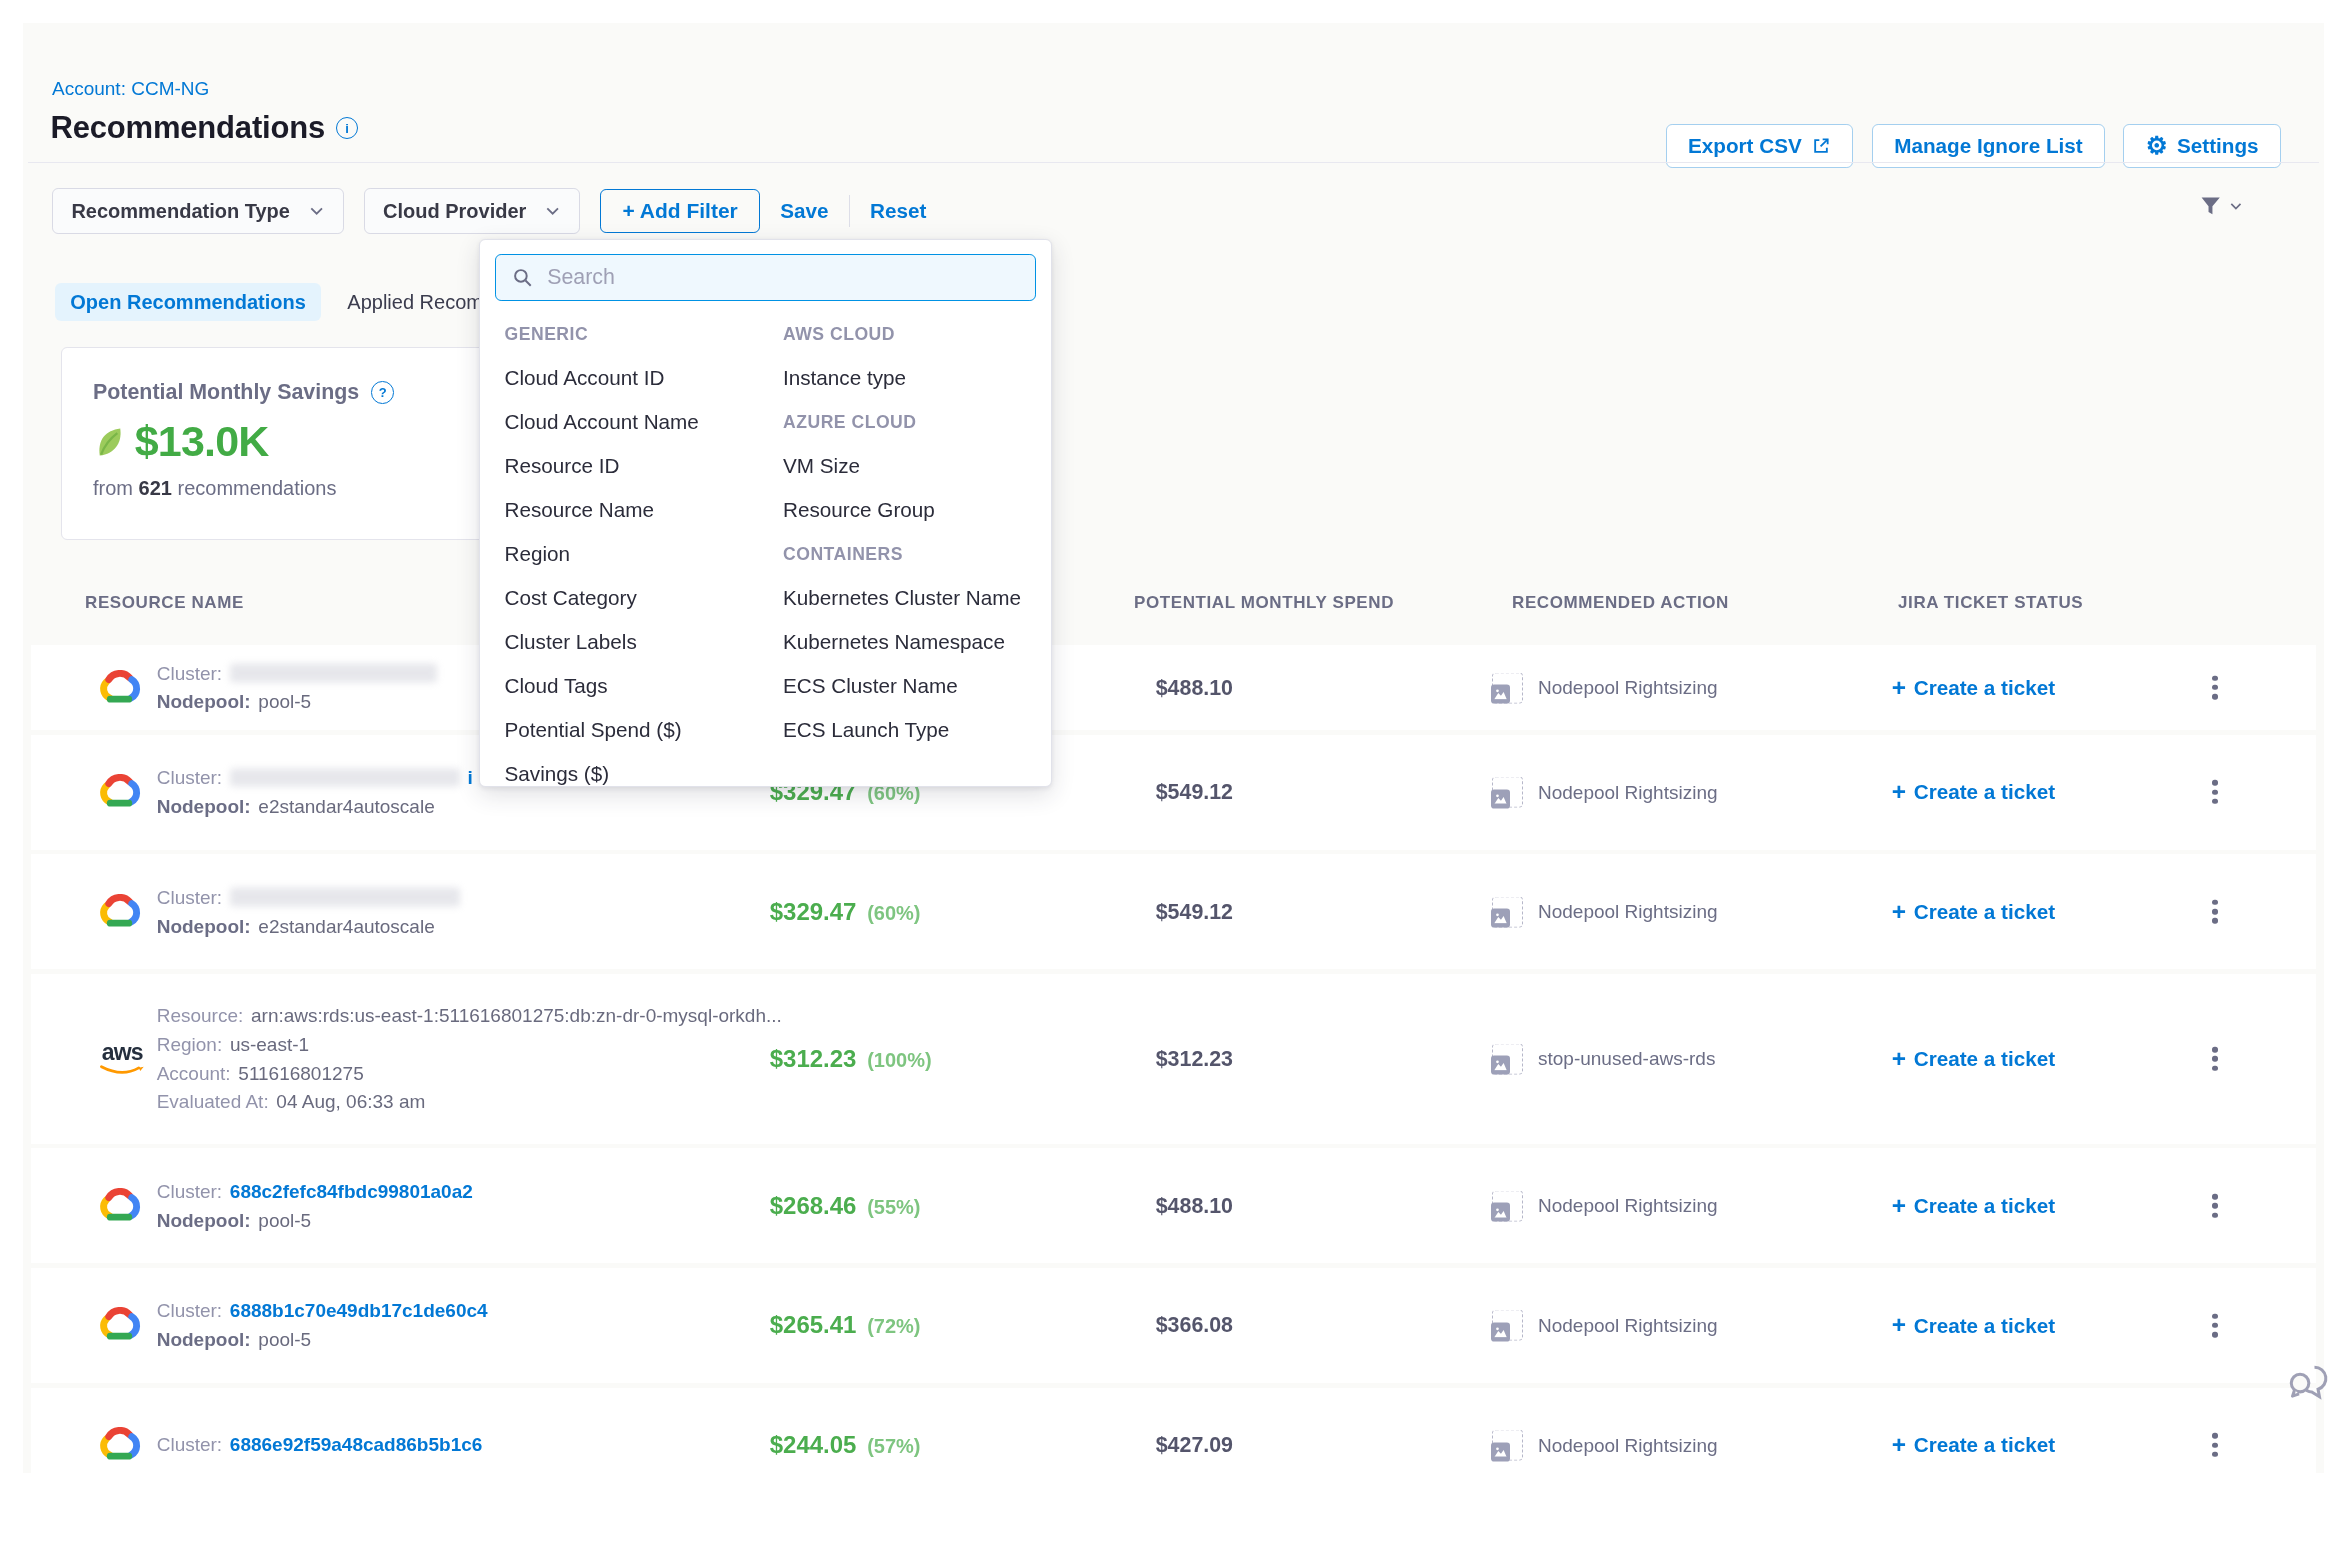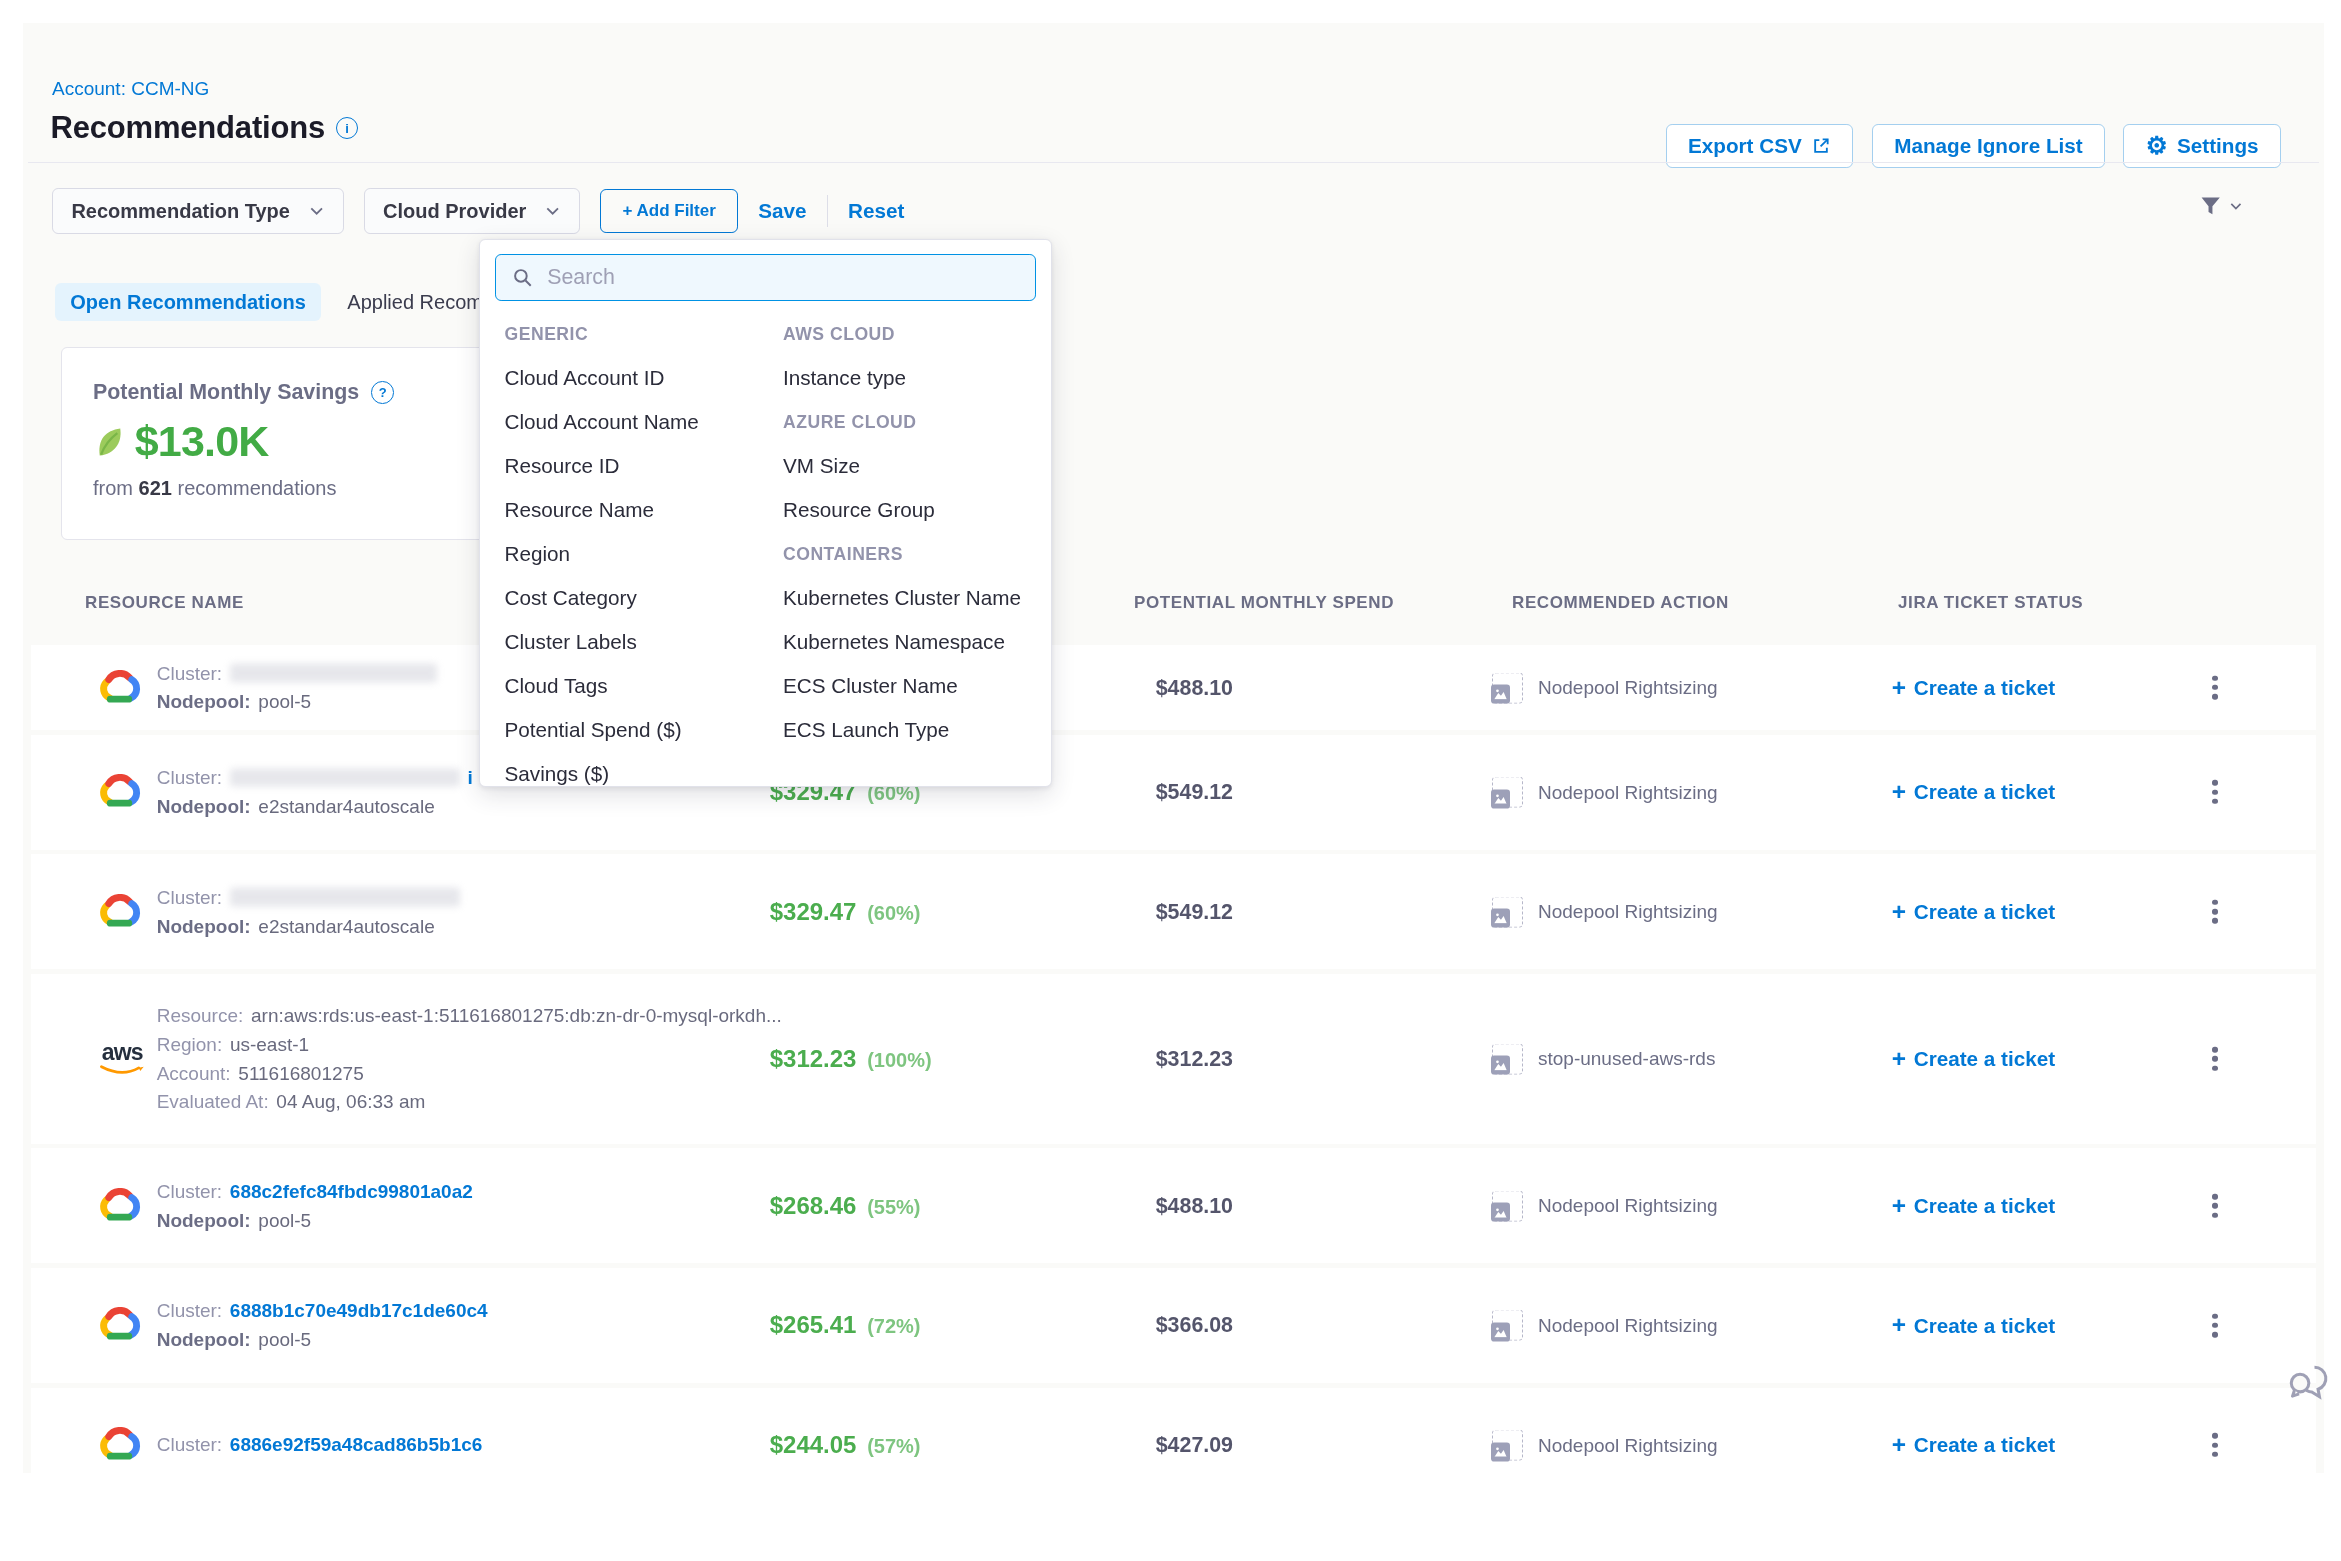--- a/index.html
+++ b/index.html
@@ -16,21 +16,21 @@
   .hdr-buttons{position:absolute;top:69px;right:43px;display:flex;gap:18.4px;margin-top:32px;}
   .btn{display:flex;align-items:center;gap:9.2px;height:44px;padding:0 21.4px;background:#fff;
     border:1.5px solid #A4CFEF;border-radius:6.1px;color:#0278D5;font-size:20.7px;font-weight:700;cursor:pointer;}
   .hdr-divider{position:absolute;left:4.6px;right:4.6px;top:139px;height:0;border-top:1.5px solid #E8E8F0;}
 
   
   .filter-bar{position:absolute;left:29px;top:165px;display:flex;align-items:center;gap:20px;}
   .pill{display:flex;align-items:center;gap:19px;height:44px;padding:0 18.4px;background:#FAFBFC;
     border:1.5px solid #D9DAE5;border-radius:6.1px;font-size:20px;font-weight:600;color:#383946;cursor:pointer;}
   .add-filter{display:flex;align-items:center;height:44px;padding:0 21.4px;border:1.9px solid #0278D5;border-radius:6.1px;
-    color:#0278D5;font-size:17px;font-weight:700;background:#FAFAF8;cursor:pointer;}
+    color:#0278D5;font-size:21px;font-weight:700;background:#FAFAF8;cursor:pointer;}
   .link-btn{color:#0278D5;font-size:20.7px;font-weight:600;cursor:pointer;}
   .vdiv{width:1.5px;height:32px;background:#DDDEE8;}
   .funnel-wrap{position:absolute;top:171px;right:81px;display:flex;align-items:center;gap:4.6px;cursor:pointer;}
 
   
   .tabs{position:absolute;left:32px;top:260px;display:flex;align-items:center;gap:23px;}
   .tab-active{background:#E4F3FD;border-radius:6.1px;padding:7.7px 15.3px;color:#0278D5;font-size:20px;font-weight:700;cursor:pointer;}
   .tab{color:#3B3C4E;font-size:20px;font-weight:500;padding:7.7px 3.1px;cursor:pointer;}
 
   

